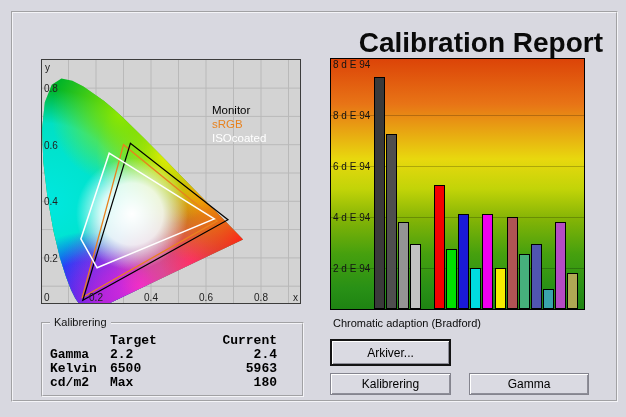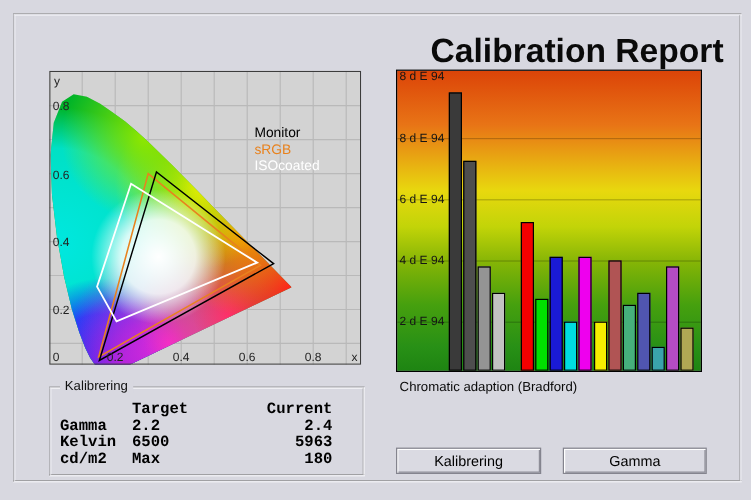--- a/index.html
+++ b/index.html
@@ -242,16 +242,17 @@
         <span class="cal-c3">5963</span>
       </div>
       <div class="cal-row">
         <span class="cal-c1">cd/m2</span>
         <span class="cal-c2">Max</span>
         <span class="cal-c3">180</span>
       </div>
     </div>
   </div>
 
+  <button class="btn btn-default">Arkiver...</button>
   <button class="btn btn-cal">Kalibrering</button>
   <button class="btn btn-quit">Gamma</button>
 
 </div>
 
 </body></html>

